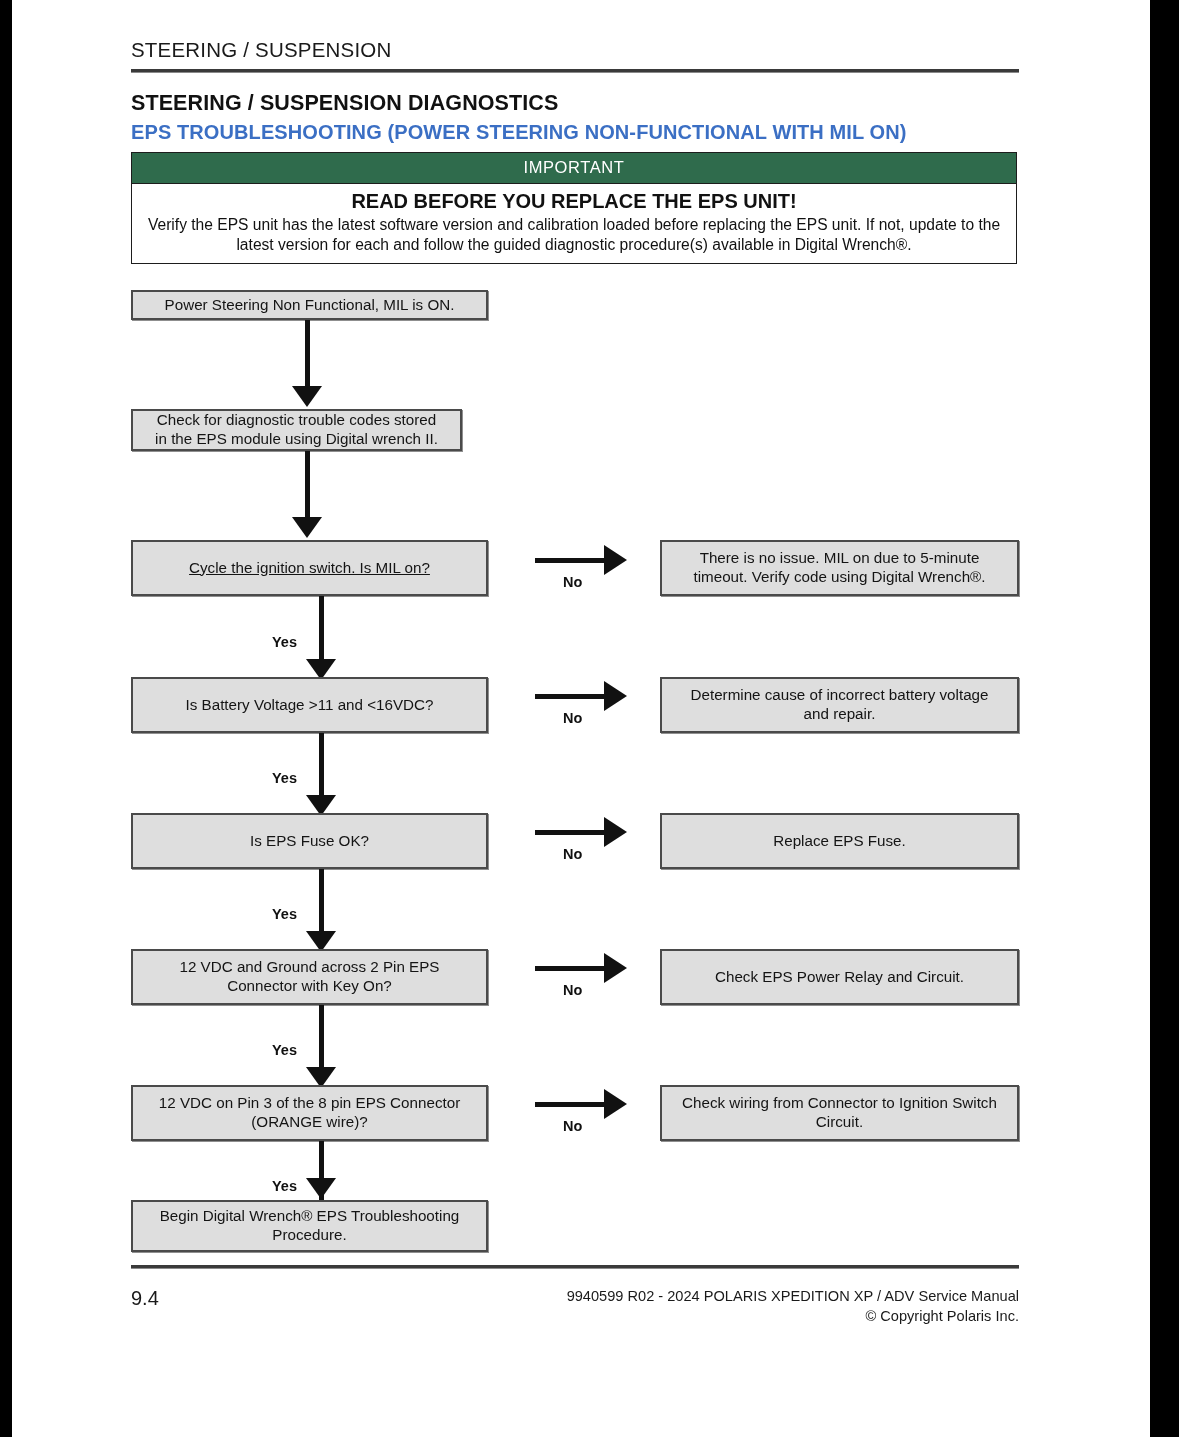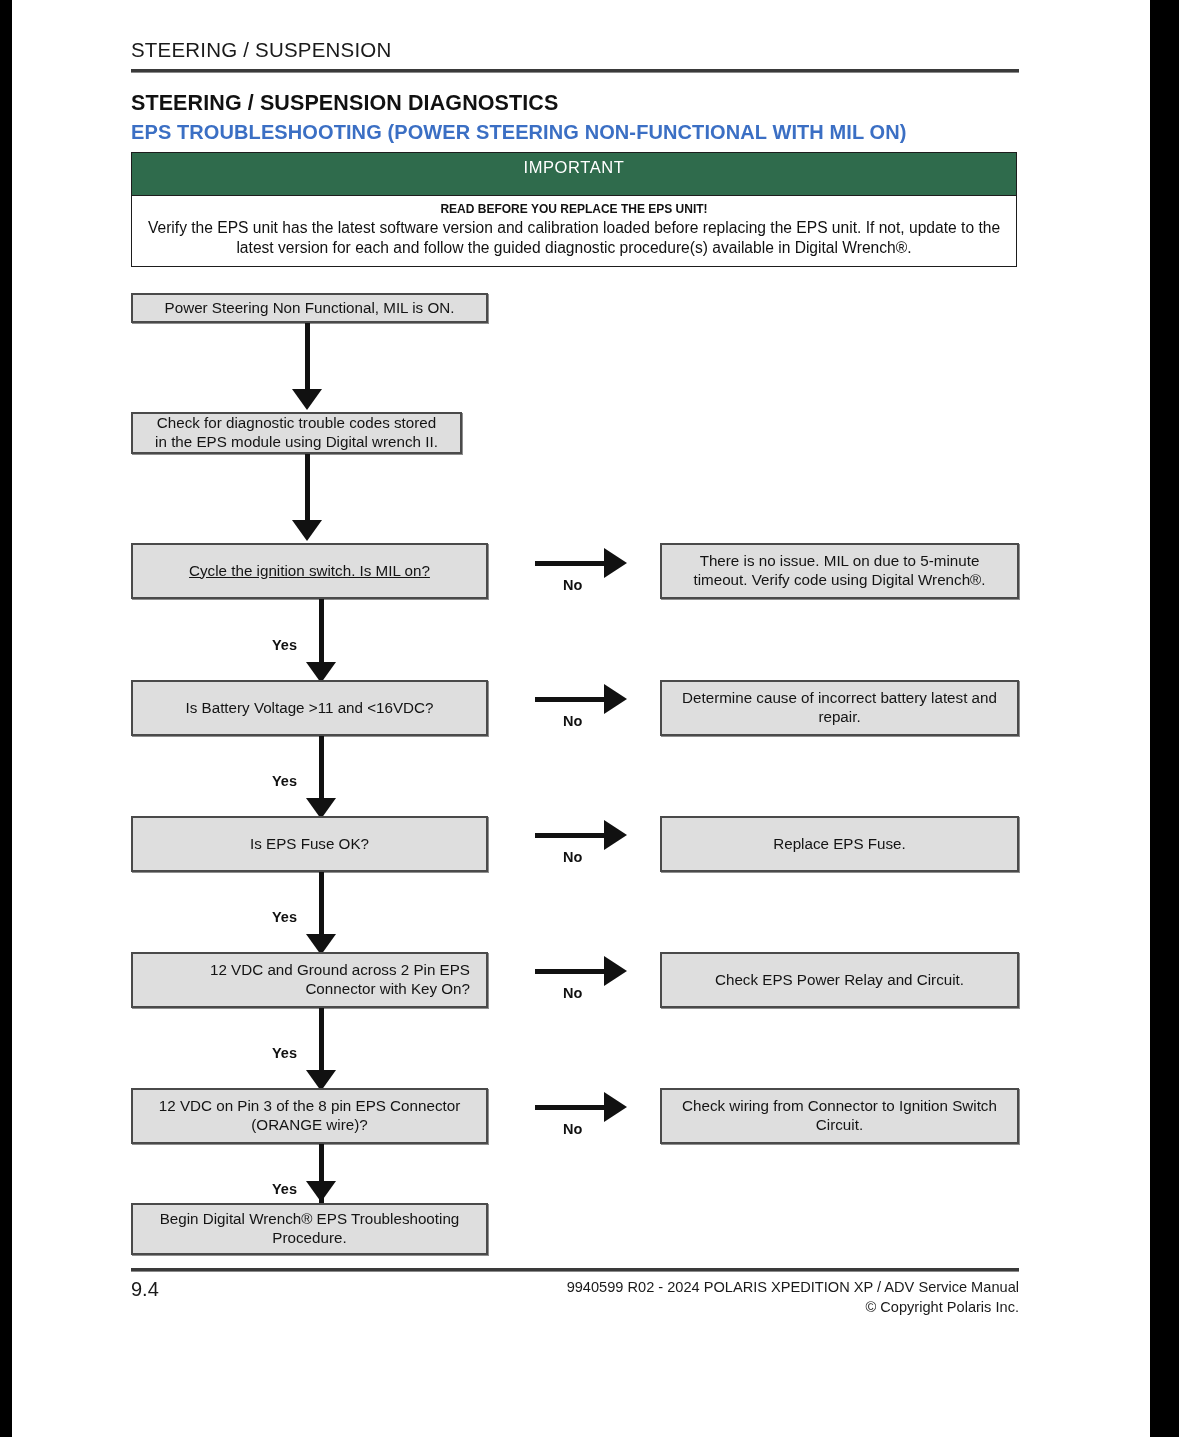--- a/index.html
+++ b/index.html
@@ -68,31 +68,31 @@
     border: 1px solid #1d1d1d;
     box-sizing: border-box;
     margin-bottom: 26px;
   }
   .callout-head {
     background: #2f6b4c;
     color: #ffffff;
     text-align: center;
     font-size: 16.5px;
     letter-spacing: .6px;
-    padding: 5px 0 18px 0;
+    padding: 5px 0 6px 0;
     border-bottom: 1px solid #1d1d1d;
   }
   .callout-body {
     background: #ffffff;
     padding: 6px 10px 8px 10px;
     text-align: center;
     color: #111;
   }
   .callout-title {
-    font-size: 12px;
+    font-size: 20px;
     font-weight: 700;
     margin-bottom: 2px;
   }
   .callout-text {
     font-size: 15.6px;
     line-height: 1.28;
   }
 
   
   #flow {
@@ -155,21 +155,21 @@
     height: 3px;
     background: #3a3a3a;
     border-bottom: 1px solid #8a8a8a;
     width: 888px;
     margin-top: 40px;
   }
   .footer {
     display: flex;
     justify-content: space-between;
     align-items: flex-start;
-    padding-top: 6px;
+    padding-top: 18px;
     width: 888px;
   }
   .page-no {
     font-size: 20px;
     color: #1a1a1a;
   }
   .footer-right {
     text-align: right;
     font-size: 14.6px;
     color: #1a1a1a;
@@ -222,40 +222,40 @@
       <div class="vhead" style="left:175px; top:369px;"></div>
       <div class="edge-label" style="left:141px; top:344px;">Yes</div>
 
       <div class="node" style="left:0px; top:387px; width:357px; height:56px;">
         <span>Is Battery Voltage &gt;11 and &lt;16VDC?</span>
       </div>
       <div class="hline" style="left:404px; top:404px; width:72px;"></div>
       <div class="harrow-head" style="left:473px; top:391px;"></div>
       <div class="edge-label" style="left:432px; top:420px;">No</div>
       <div class="node" style="left:529px; top:387px; width:359px; height:56px;">
-        <span>Determine cause of incorrect battery latest and repair.</span>
+        <span>Determine cause of incorrect battery voltage and repair.</span>
       </div>
       <div class="vline" style="left:188px; top:443px; height:73px;"></div>
       <div class="vhead" style="left:175px; top:505px;"></div>
       <div class="edge-label" style="left:141px; top:480px;">Yes</div>
 
       <div class="node" style="left:0px; top:523px; width:357px; height:56px;">
         <span>Is EPS Fuse OK?</span>
       </div>
       <div class="hline" style="left:404px; top:540px; width:72px;"></div>
       <div class="harrow-head" style="left:473px; top:527px;"></div>
       <div class="edge-label" style="left:432px; top:556px;">No</div>
       <div class="node" style="left:529px; top:523px; width:359px; height:56px;">
         <span>Replace EPS Fuse.</span>
       </div>
       <div class="vline" style="left:188px; top:579px; height:73px;"></div>
       <div class="vhead" style="left:175px; top:641px;"></div>
       <div class="edge-label" style="left:141px; top:616px;">Yes</div>
 
-      <div class="node" style="left:0px; top:659px; width:357px; height:56px;text-align:right;">
+      <div class="node" style="left:0px; top:659px; width:357px; height:56px;">
         <span>12 VDC and Ground across 2 Pin EPS Connector with Key On?</span>
       </div>
       <div class="hline" style="left:404px; top:676px; width:72px;"></div>
       <div class="harrow-head" style="left:473px; top:663px;"></div>
       <div class="edge-label" style="left:432px; top:692px;">No</div>
       <div class="node" style="left:529px; top:659px; width:359px; height:56px;">
         <span>Check EPS Power Relay and Circuit.</span>
       </div>
       <div class="vline" style="left:188px; top:715px; height:73px;"></div>
       <div class="vhead" style="left:175px; top:777px;"></div>

